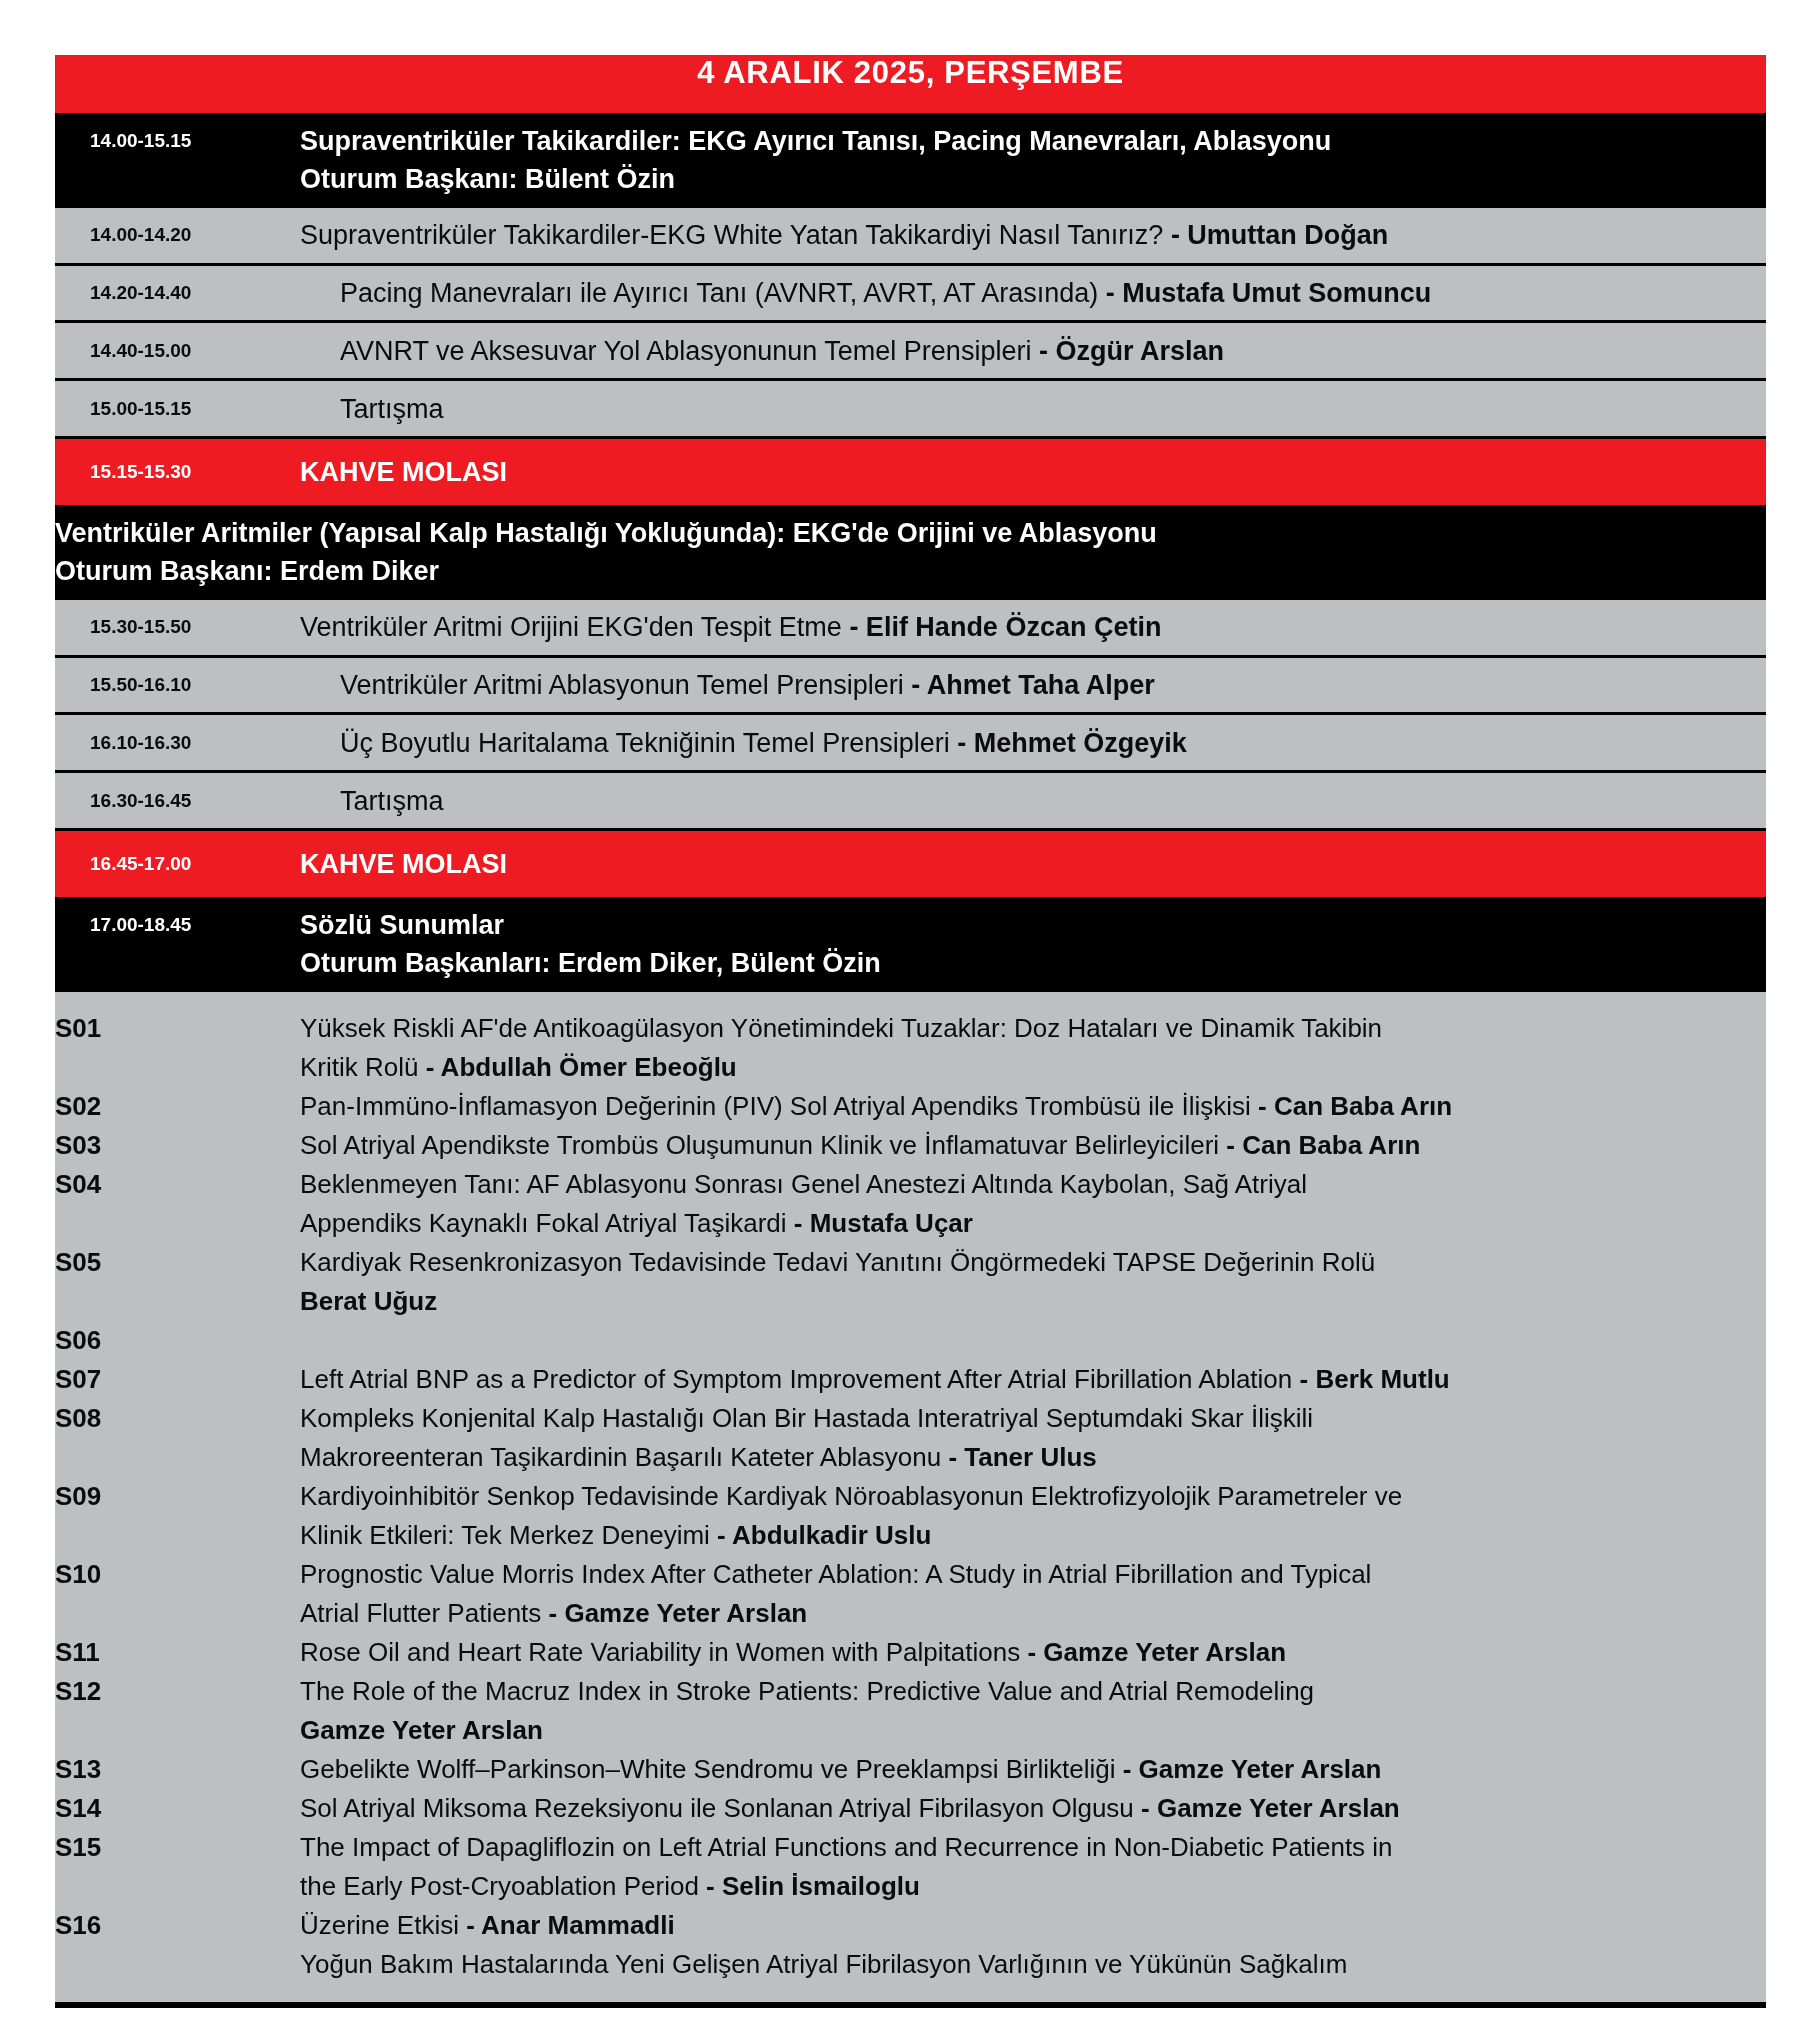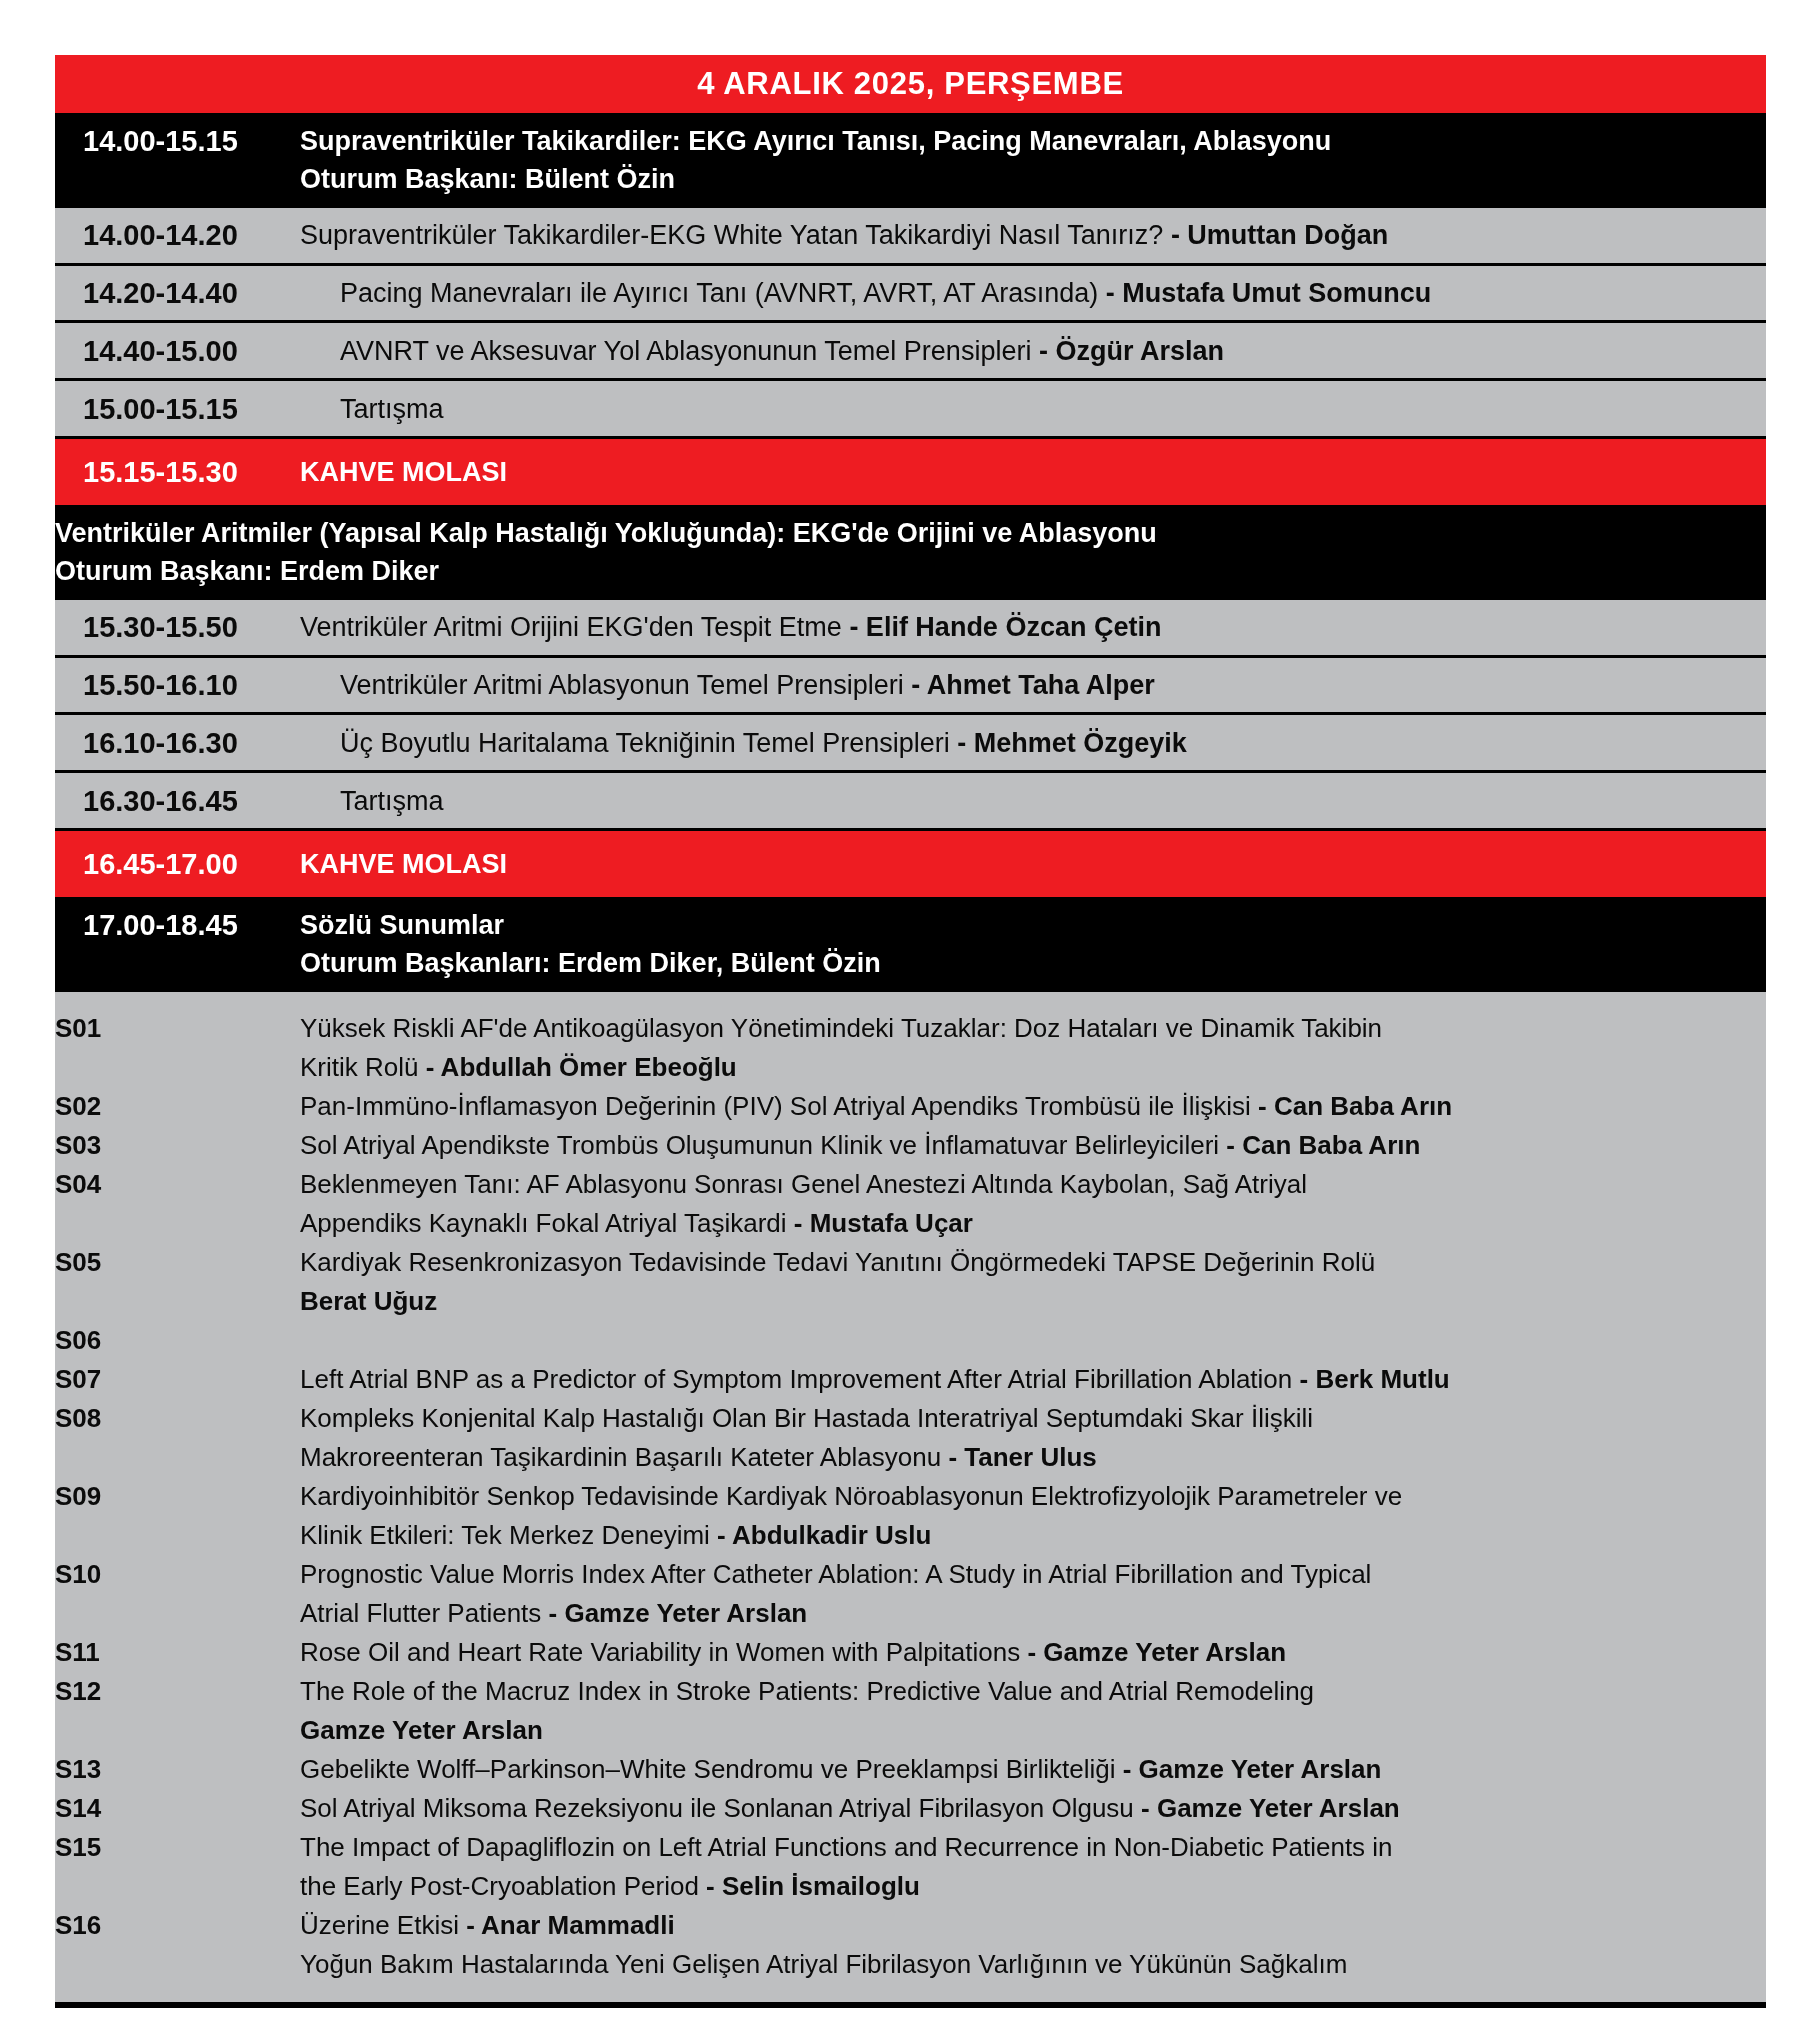--- a/index.html
+++ b/index.html
@@ -11,29 +11,29 @@
   body{
     width:1793px;height:2035px;
     background:#ffffff;
     font-family:"Liberation Sans", sans-serif;
     color:#111;
   }
   .page{position:relative;width:1793px;height:2035px;overflow:hidden;}
   .schedule{position:absolute;left:55px;top:55px;width:1711px;}
 
   .row{display:flex;box-sizing:border-box;}
-  .c1{width:245px;flex:none;box-sizing:border-box;padding-left:28px;font-weight:700;font-size:29px;line-height:38px;}
+  .c1{width:245px;flex:none;box-sizing:border-box;padding-left:35px;font-weight:700;font-size:19px;line-height:38px;}
   .c2{flex:1;box-sizing:border-box;padding-right:17px;font-size:27px;line-height:38px;}
   .line{white-space:nowrap;}
   .seg{font-weight:400;}
   .seg.b{font-weight:700;}
 
   .day-header{
     background:var(--red);height:58px;
-    align-items:center;justify-content:center;
+    justify-content:center;
     color:#fff;font-weight:700;font-size:31px;letter-spacing:0.7px;
   }
   .session{
     background:var(--black);color:#fff;
     padding:9.1px 0 9.8px 0;
   }
   .session .c2 .seg{font-weight:700;}
   .talk{
     background:var(--gray);
     padding:8.4px 0;

